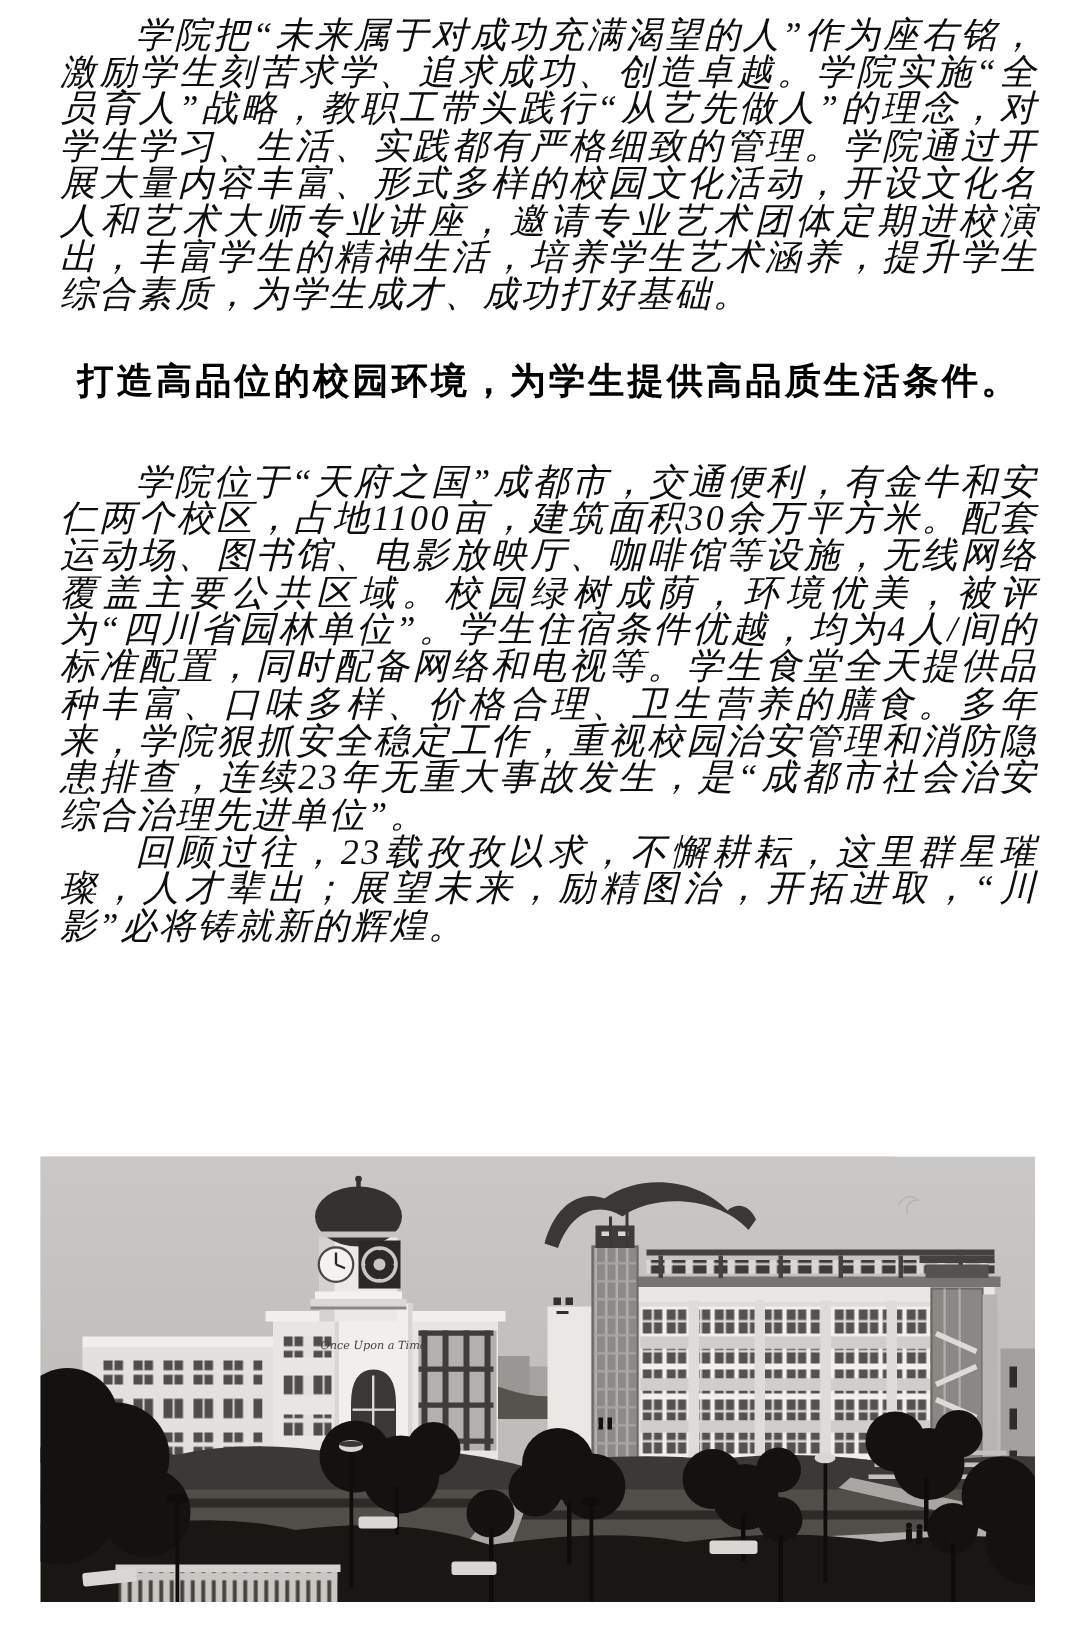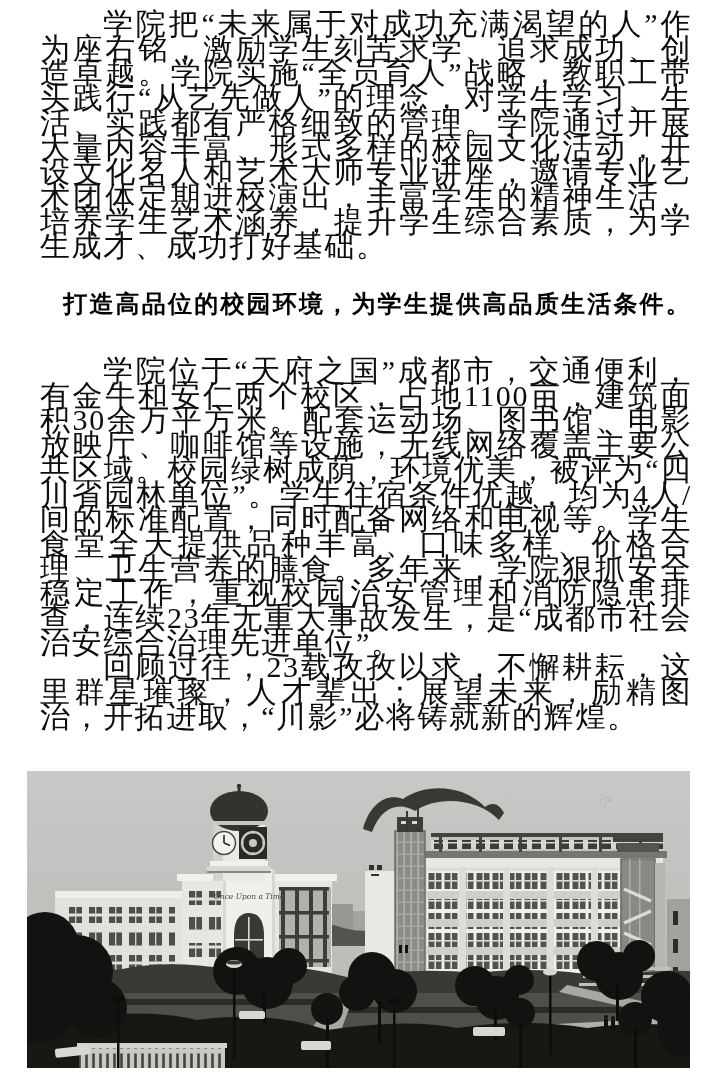--- a/index.html
+++ b/index.html
@@ -3,28 +3,29 @@
 <meta charset="utf-8">
 <style>
   html,body{margin:0;padding:0;background:#ffffff;}
   .page{
     position:relative;width:717px;height:1089px;background:#ffffff;
     font-family:"Liberation Serif","DejaVu Serif",serif;color:#0a0a0a;
     overflow:hidden;
   }
   .textblock{position:absolute;left:40px;top:12px;width:652px;}
   p.body{
-    font-size:30px;line-height:24.7px;letter-spacing:1.6px;
+    font-size:24px;line-height:24.7px;letter-spacing:1.6px;
     text-align:justify;text-indent:2.1em;margin:0;
     color:#0d0d0d;
+    font-style:italic;
   }
   h2.heading{
     font-family:"Liberation Sans","DejaVu Sans",sans-serif;
     font-size:24px;font-weight:bold;letter-spacing:2.2px;
-    text-align:right;margin:30px 0 40px 0;line-height:30px;color:#000;
+    text-align:center;margin:30px 0 40px 0;line-height:30px;color:#000;
   }
   figure.photo{
     position:absolute;left:27px;top:771px;width:570px;height:297px;margin:0;
     background:#c5c4c2;
   }
   figure.photo svg{display:block;width:663px;height:297px;}
 </style>
 </head>
 <body>
 

